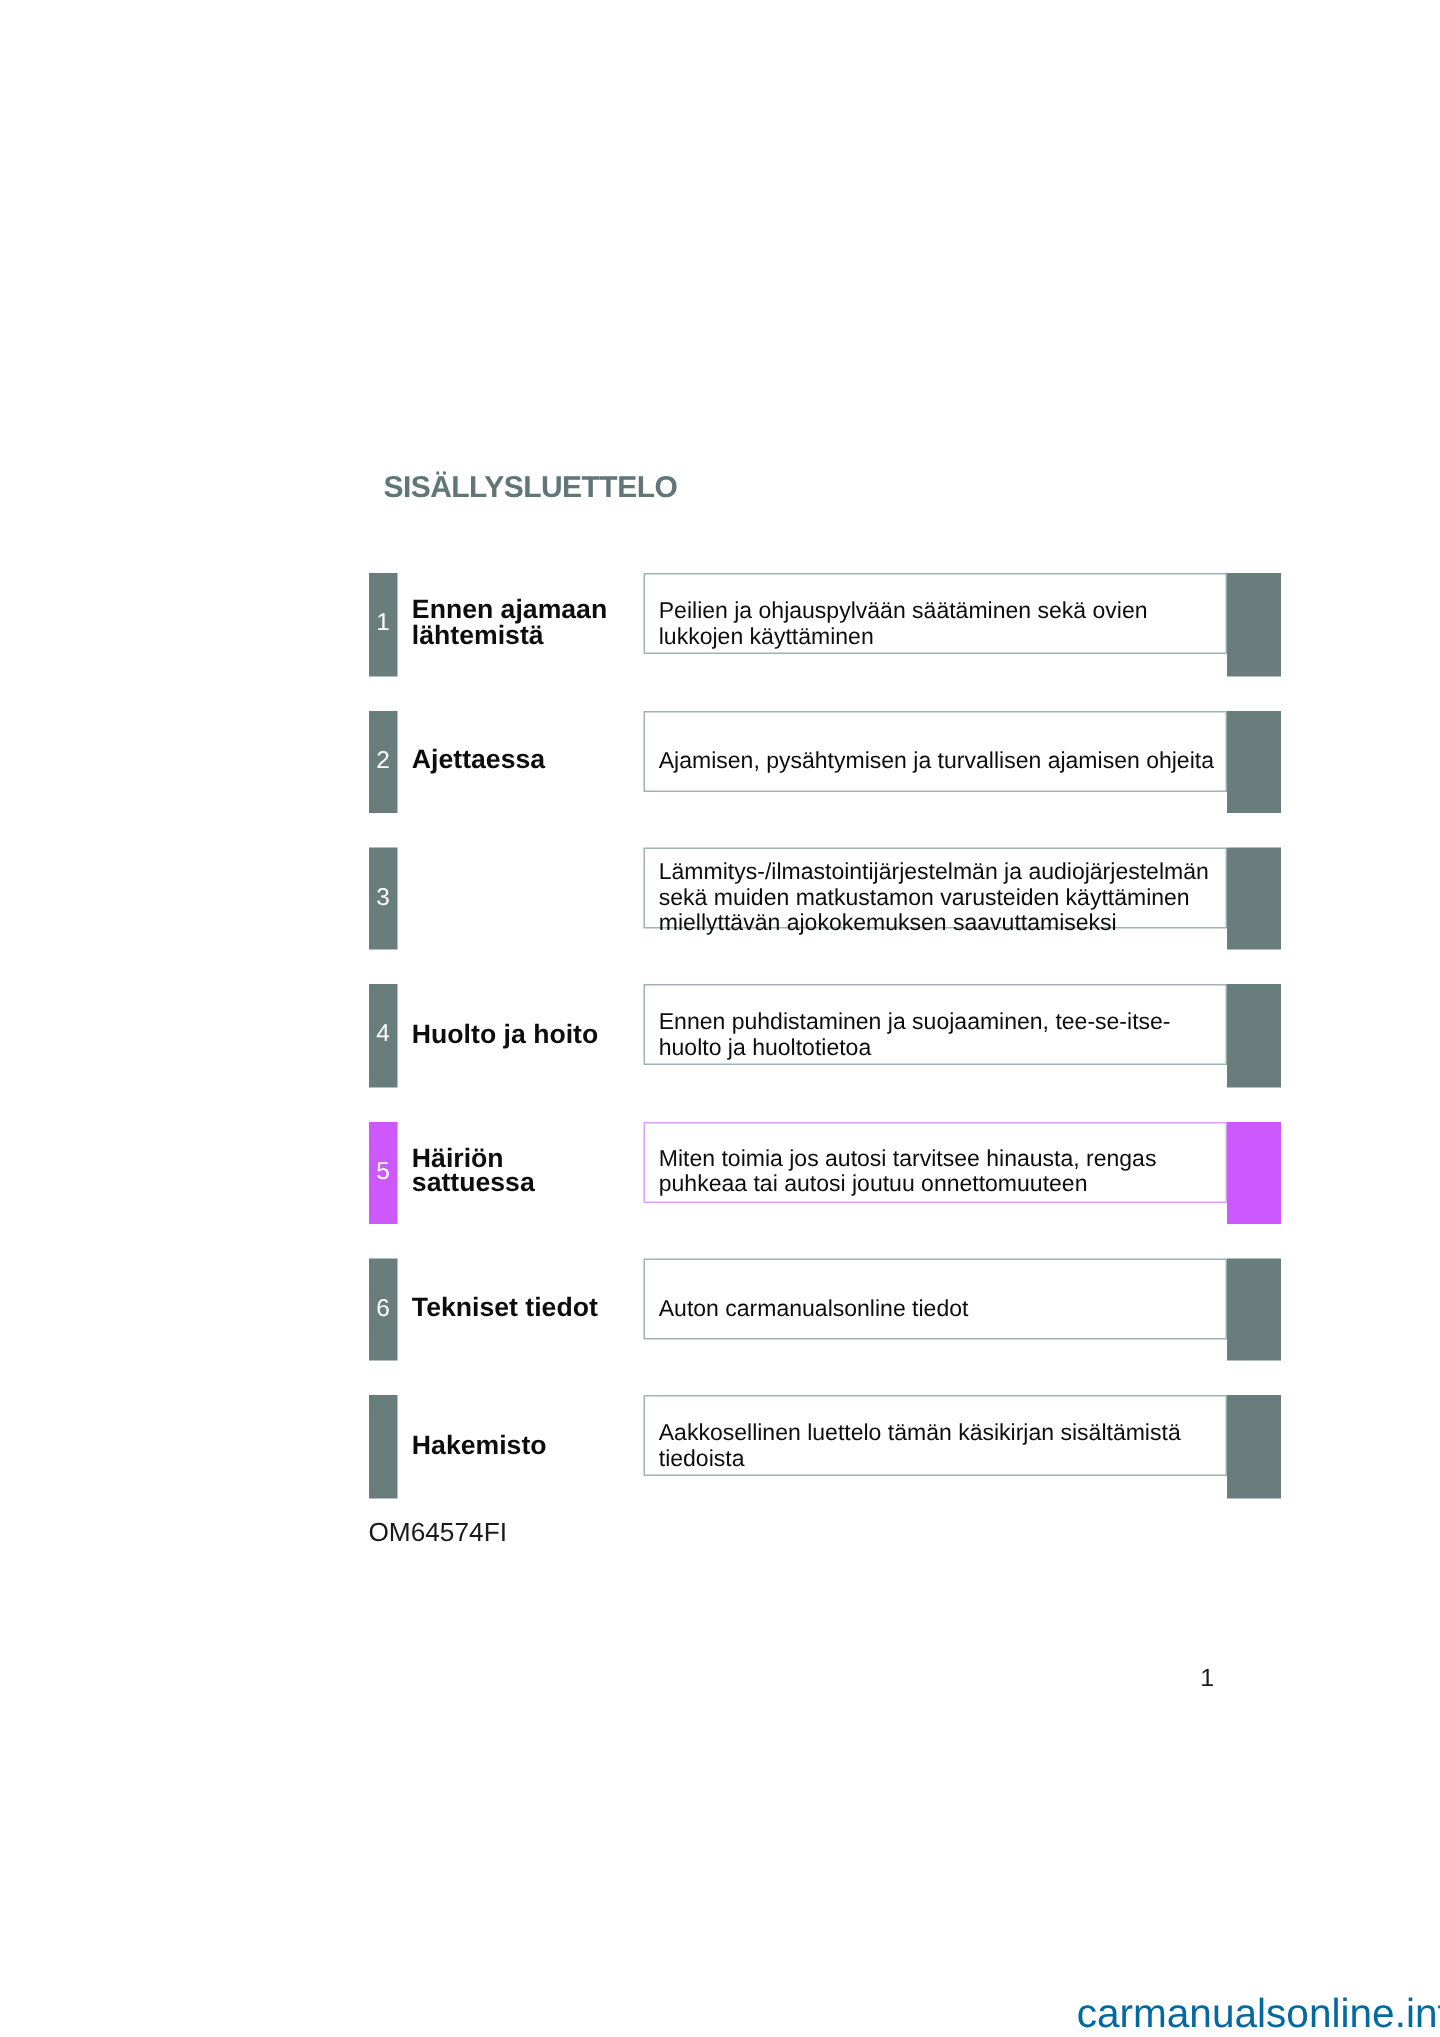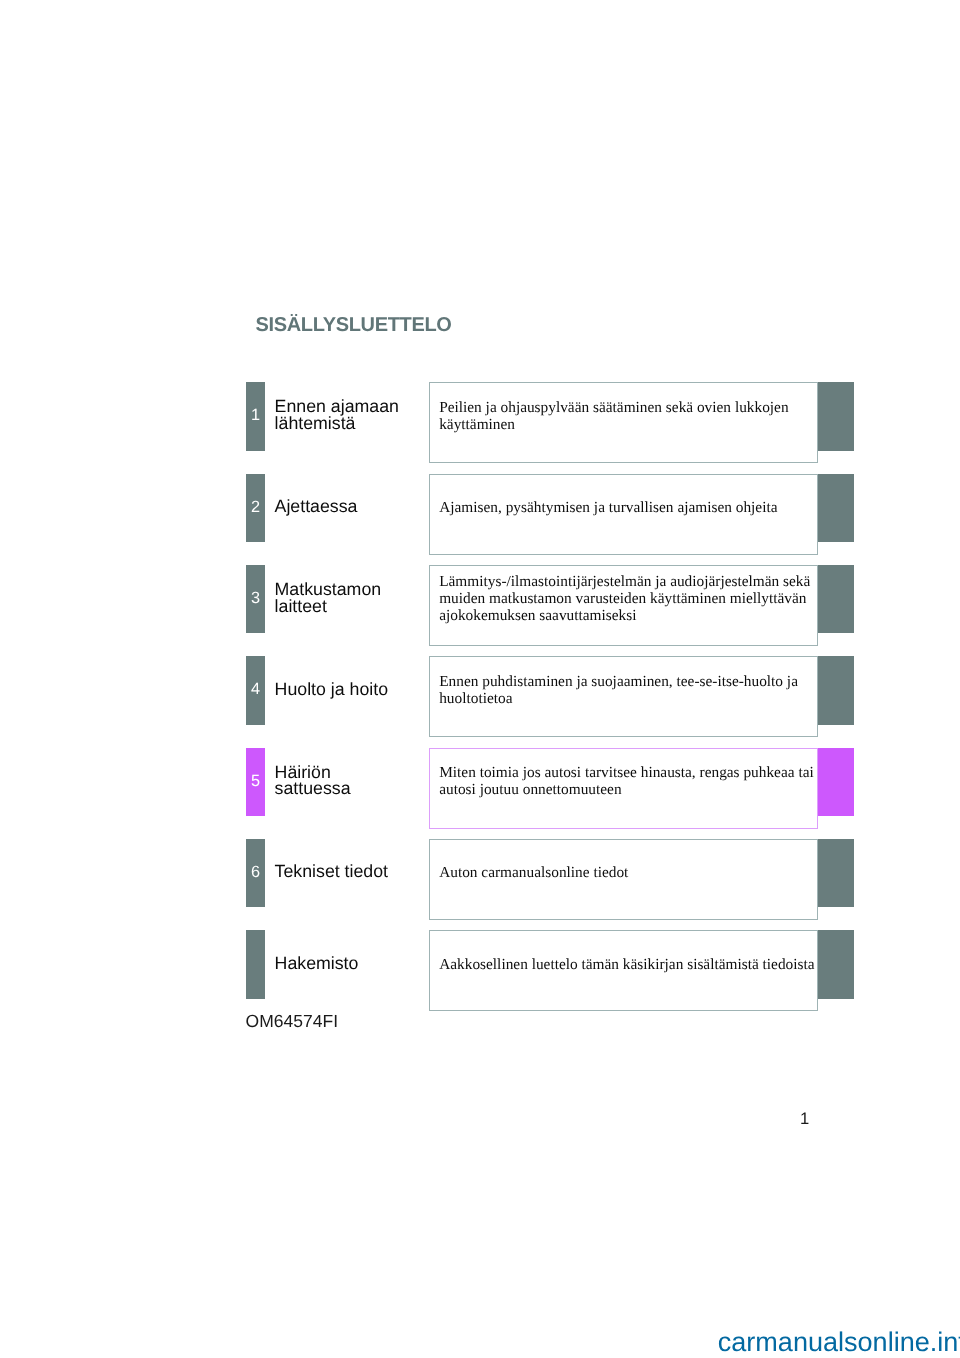--- a/index.html
+++ b/index.html
@@ -8,23 +8,23 @@
   body{width:960px;height:1358px;position:relative;overflow:hidden;
        font-family:"Liberation Sans", sans-serif;-webkit-font-smoothing:antialiased;text-rendering:geometricPrecision;}
   .page{position:absolute;left:0;top:0;width:960px;height:1358px;background:#fff;will-change:transform;margin-left:36px;}
   #toc-title{position:absolute;left:219.6px;top:315px;font-size:20px;font-weight:bold;letter-spacing:-0.35px;
       color:#617678;line-height:20px;white-space:nowrap;}
   .rows{position:absolute;left:209.7px;top:382.2px;width:608.3px;}
   .row{position:relative;height:68.4px;margin-bottom:22.97px;}
   .tabnum{position:absolute;left:0;top:0;width:19.5px;height:68.4px;background:#697d7d;
       color:#fff;font-size:16.3px;line-height:67.1px;text-align:center;}
   .sect{position:absolute;left:28.9px;top:-1.4px;width:136px;height:68.4px;
-      display:flex;align-items:center;font-weight:normal;font-size:17.75px;line-height:16.75px;color:#0d0d0d;}
-  .desc{position:absolute;left:183.3px;top:0;width:389px;height:81px;
-      border:1px solid #9fb3b4;box-sizing:border-box;background:#fff;font-family:Liberation Serif, serif;}
+      display:flex;align-items:center;font-weight:bold;font-size:17.75px;line-height:16.75px;color:#0d0d0d;}
+  .desc{position:absolute;left:183.3px;top:0;width:389px;height:54px;
+      border:1px solid #9fb3b4;box-sizing:border-box;background:#fff;}
   .desc-in{position:absolute;left:9.2px;top:0.5px;width:380px;height:66.4px;display:flex;align-items:center;
       font-size:15.35px;line-height:16.85px;color:#0d0d0d;}
   .endblock{position:absolute;left:572.3px;top:0;width:35.8px;height:68.4px;background:#697d7d;}
   .row.hl .tabnum{background:#cd58fd;}
   .row.hl .desc{border-color:#dd9efb;}
   .row.hl .endblock{background:#cd58fd;}
   #om{position:absolute;left:209.6px;top:1012.8px;font-size:17.5px;color:#1a1a1a;line-height:17.5px;}
   #pageno{position:absolute;left:764.1px;top:1111px;font-size:16.6px;color:#1a1a1a;line-height:15.3px;}
   #wm{position:absolute;left:482.3px;top:1328.7px;width:462.6px;text-align:right;font-size:27.05px;color:#0369a1;line-height:26.9px;white-space:nowrap;}
 </style>
@@ -45,21 +45,20 @@
       <div class="row">
         <div class="tabnum">2</div>
         <div class="sect">Ajettaessa</div>
         <div class="desc">
           <div class="desc-in">Ajamisen, pysähtymisen ja turvallisen ajamisen ohjeita</div>
         </div>
         <div class="endblock"></div>
       </div>
       <div class="row">
         <div class="tabnum">3</div>
-        <div class="sect">Matkustamon laitteet</div>
         <div class="desc">
           <div class="desc-in">Lämmitys-/ilmastointijärjestelmän ja audiojärjestelmän sekä muiden matkustamon varusteiden käyttäminen miellyttävän ajokokemuksen saavuttamiseksi</div>
         </div>
         <div class="endblock"></div>
       </div>
       <div class="row">
         <div class="tabnum">4</div>
         <div class="sect">Huolto ja hoito</div>
         <div class="desc">
           <div class="desc-in">Ennen puhdistaminen ja suojaaminen, tee-se-itse-huolto ja huoltotietoa</div>

